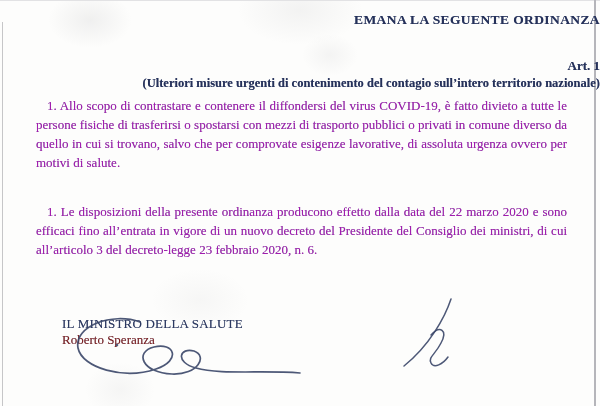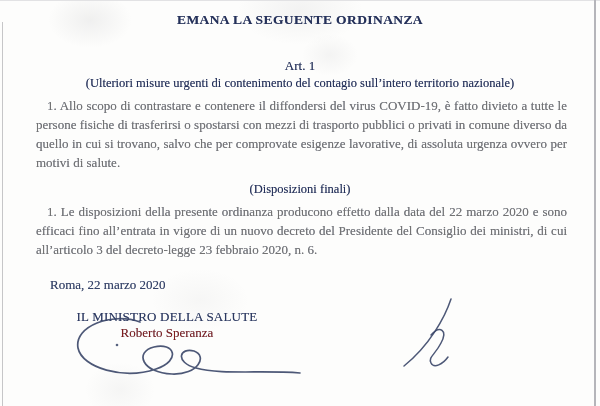--- a/index.html
+++ b/index.html
@@ -37,58 +37,57 @@
   }
   .scan-edge-top {
     position: absolute; left: 0; right: 0; top: 0;
     height: 1px; background: #e2e2e4;
   }
   .txt {
     position: absolute;
     text-shadow: 0 0 0.6px rgba(52,66,104,0.55);
     white-space: nowrap;
   }
-  .center { left: 0; right: 0; text-align: center; }
+  .center { left: 0; right: 0; text-align: right; }
   .doc-title {
     top: 12px;
     font-weight: bold;
     font-size: 13.5px;
     letter-spacing: 0.4px;
     color: #25315a;
   }
   .art-heading {
-    font-weight: normal;
+    font-weight: bold;
     font-size: 13px;
     color: #25315a;
   }
   .art-subheading {
-    font-weight: normal;
+    font-weight: bold;
     font-size: 12.5px;
     color: #25315a;
   }
   .para {
     position: absolute;
     left: 36px;
     width: 531px;
     font-size: 13px;
     line-height: 19px;
     text-align: justify;
     text-indent: 11px;
     white-space: normal;
-    color: #737373;
+    color: #a21caf;
     text-shadow: 0 0 0.6px rgba(52,65,107,0.5);
   }
   .dateline {
     left: 50px; top: 277px;
     font-size: 13px;
   }
   .sig-block {
     position: absolute;
-    top: 309px;
-    text-align: center;
+    top: 316px;
   }
   .sig-block .role {
     font-size: 13px;
     letter-spacing: 0.2px;
     color: #2c3961;
     text-shadow: 0 0 0.6px rgba(44,57,97,0.5);
     white-space: nowrap;
   }
   .sig-block .name {
     margin-top: 0;
@@ -113,25 +112,23 @@
 
   <div class="txt center doc-title">EMANA LA SEGUENTE ORDINANZA</div>
 
   <div class="txt center art-heading" style="top:58px">Art. 1</div>
 
   <div class="txt center art-subheading" style="top:76px">(Ulteriori misure urgenti di contenimento del contagio sull’intero territorio nazionale)</div>
 
   <div class="para" style="top:96px">1. Allo scopo di contrastare e contenere il diffondersi del virus COVID-19, è fatto divieto a tutte le persone fisiche di trasferirsi o spostarsi con mezzi di trasporto pubblici o privati in comune diverso da quello in cui si trovano, salvo che per comprovate esigenze lavorative, di assoluta urgenza ovvero per motivi di salute.</div>
 
 
-  <div class="txt center art-subheading" style="top:182px">(Disposizioni finali)</div>
 
   <div class="para" style="top:202px">1. Le disposizioni della presente ordinanza producono effetto dalla data del 22 marzo 2020 e sono efficaci fino all’entrata in vigore di un nuovo decreto del Presidente del Consiglio dei ministri, di cui all’articolo 3 del decreto-legge 23 febbraio 2020, n. 6.</div>
 
-  <div class="txt dateline">Roma, 22 marzo 2020</div>
 
   <div class="sig-block sig-left">
     <div class="role">IL MINISTRO DELLA SALUTE</div>
     <div class="name">Roberto Speranza</div>
   </div>
 
   <div class="sig-block sig-right">
   </div>
 
   <svg class="sig-svg" style="left:62px; top:300px" width="250" height="100" viewBox="0 0 250 100">

